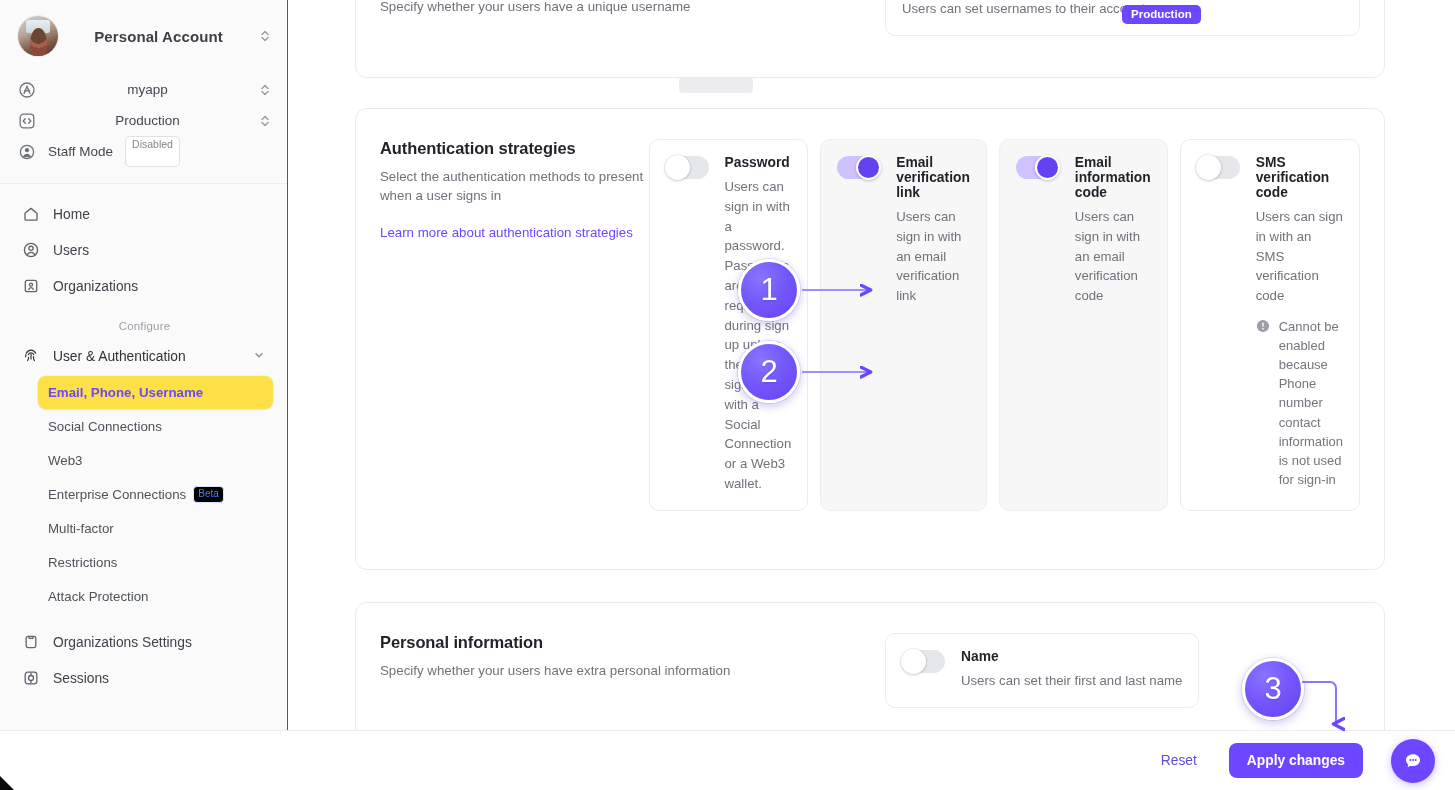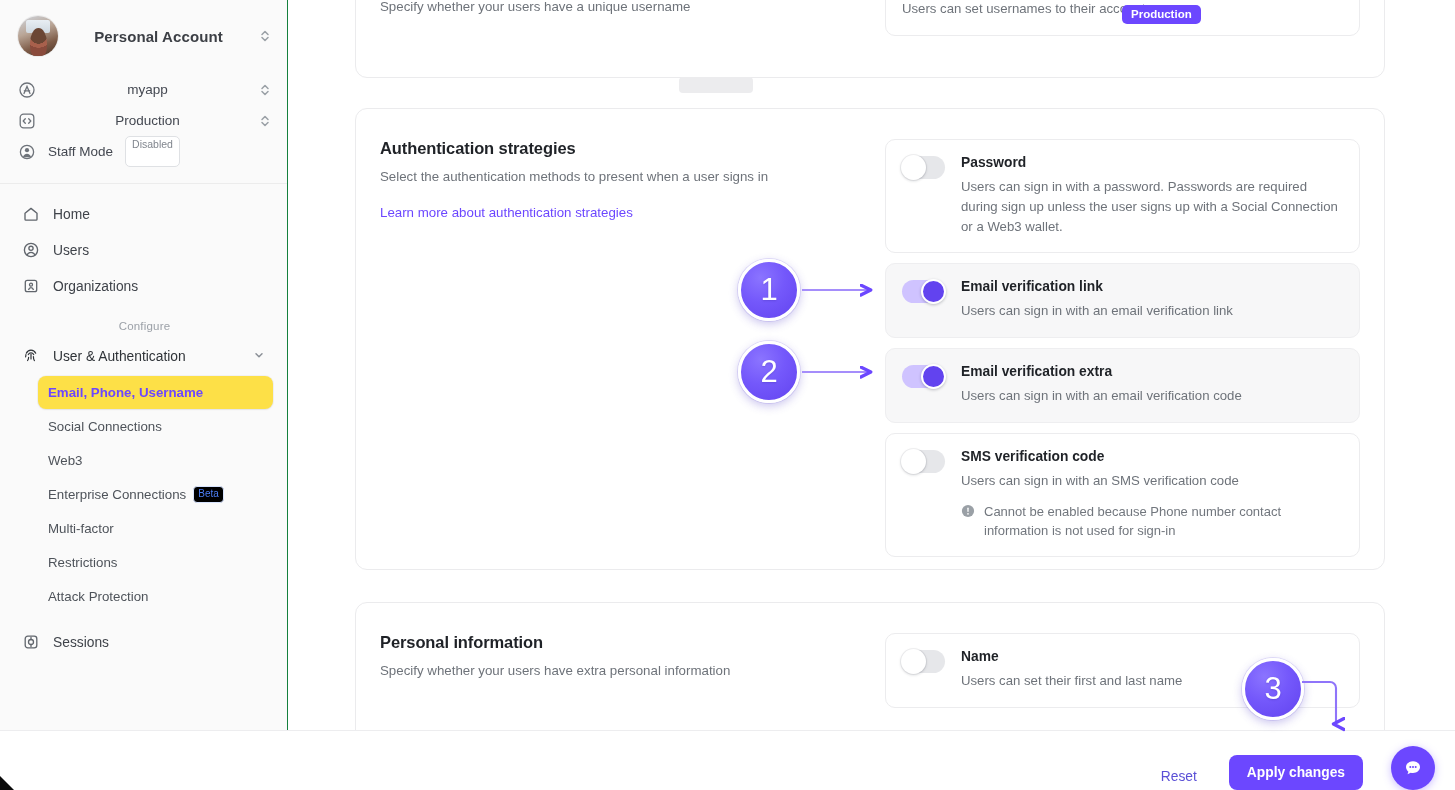--- a/index.html
+++ b/index.html
@@ -106,21 +106,21 @@
     background: #fff; border: 1px solid #ebebed; border-radius: 12px;
   }
   .card-pad { padding: 32px 24px 32px 24px; display:flex; }
   .card-left { width: 505px; padding-left:0; }
   .card-right { flex:1; }
 
   .sec-title { font-size: 16.5px; font-weight: 700; color:#1f2227; letter-spacing:-.1px;}
   .sec-sub { font-size: 13.3px; color:#6e737a; margin-top: 9px; line-height:1.45; }
   .sec-link { font-size: 13.3px; color:#6c47ff; margin-top: 19px; display:inline-block; text-decoration:none; }
 
-  .opt-list { display:flex; flex-direction:column; gap: 0px; }
+  .opt-list { display:flex; flex-direction:row; gap: 12px; }
   .opt {
     display:flex; gap: 16px; padding: 14px 16px 16px 16px;
     border: 1px solid #ececee; border-radius: 10px; background:#fff;
     margin-bottom: 10px;
   }
   .opt.enabled { background:#f7f7f8; border-color:#eeeef0; }
   .opt-text { flex:1; padding-top: 1px; }
   .opt-title { font-size: 13.8px; font-weight: 700; color:#1f2227; }
   .opt-desc { font-size: 13.2px; color:#6e737a; margin-top: 7px; line-height:1.5; }
   .opt-note {
@@ -161,21 +161,21 @@
     color:#fff; font-size: 31px; font-weight: 400;
     display:flex; align-items:center; justify-content:center;
     font-family: "Liberation Sans", sans-serif;
     text-shadow: 0 1px 2px rgba(50,30,150,.25);
   }
 
   
   .footer {
     position:absolute; left:0; right:0; top: 730px; height: 60px;
     background:#ffffff; border-top: 1px solid #ededef;
-    display:flex; align-items:flex-end; justify-content:flex-end; gap: 28px;
+    display:flex; align-items:center; justify-content:flex-end; gap: 28px;
     padding-right: 20px;
   }
   .btn-reset {
     background:none; border:none; font-family:inherit;
     font-size: 13.8px; color:#5a4fd6; cursor:pointer; padding: 6px 4px;
   }
   .btn-apply {
     background:#6c47ff; color:#fff; border:none; border-radius:8px;
     font-family:inherit; font-size: 13.8px; font-weight:600;
     padding: 10px 18px; cursor:pointer;
@@ -329,20 +329,29 @@
           <span>Restrictions</span>
         </div>
         <div class="sub-item">
           <span>Attack Protection</span>
         </div>
       </div>
 
       <div class="nav-bottom">
         <div class="nav-item">
           <span class="ic">
+            <svg width="18" height="18" viewBox="0 0 18 18" fill="none" stroke="currentColor" stroke-width="1.3" stroke-linejoin="round">
+                <rect x="4.2" y="3.4" width="9.6" height="11.2" rx="1.8"></rect>
+                <path d="M7 3.4v1.9h4V3.4"></path>
+              </svg>
+          </span>
+          <span>Organizations Settings</span>
+        </div>
+        <div class="nav-item">
+          <span class="ic">
             <svg width="18" height="18" viewBox="0 0 18 18" fill="none" stroke="currentColor" stroke-width="1.3">
                 <rect x="3.2" y="3.2" width="11.6" height="11.6" rx="2.6"></rect>
                 <circle cx="9" cy="9" r="2.5"></circle>
                 <path d="M9 6.5V4.4M9 11.5v2.1" stroke-linecap="round"></path>
               </svg>
           </span>
           <span>Sessions</span>
         </div>
       </div>
     </nav>
@@ -395,21 +404,21 @@
               <div class="opt-title">Email verification link</div>
               <div class="opt-desc">Users can sign in with an email verification link</div>
             </div>
           </div>
 
           <div class="opt enabled">
             <div class="tg on">
                 <span class="knob"></span>
               </div>
             <div class="opt-text">
-              <div class="opt-title">Email verification extra</div>
+              <div class="opt-title">Email information code</div>
               <div class="opt-desc">Users can sign in with an email verification code</div>
             </div>
           </div>
 
           <div class="opt">
             <div class="tg off">
                 <span class="knob"></span>
               </div>
             <div class="opt-text">
               <div class="opt-title">SMS verification code</div>

